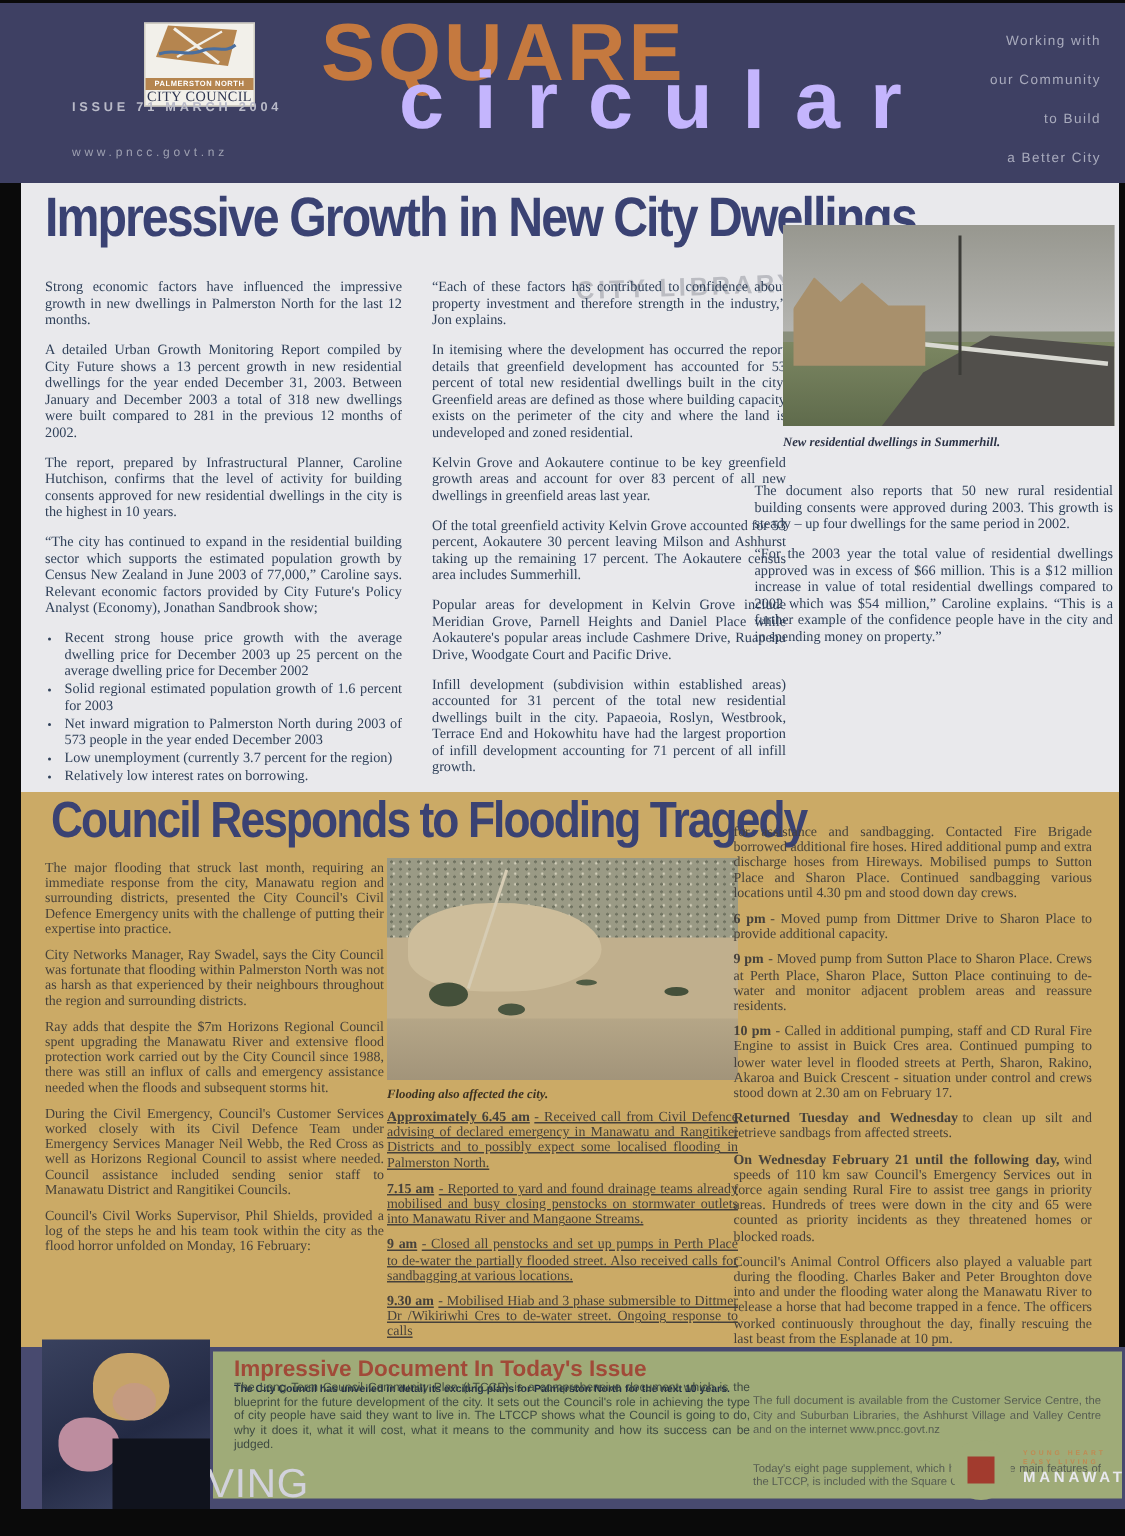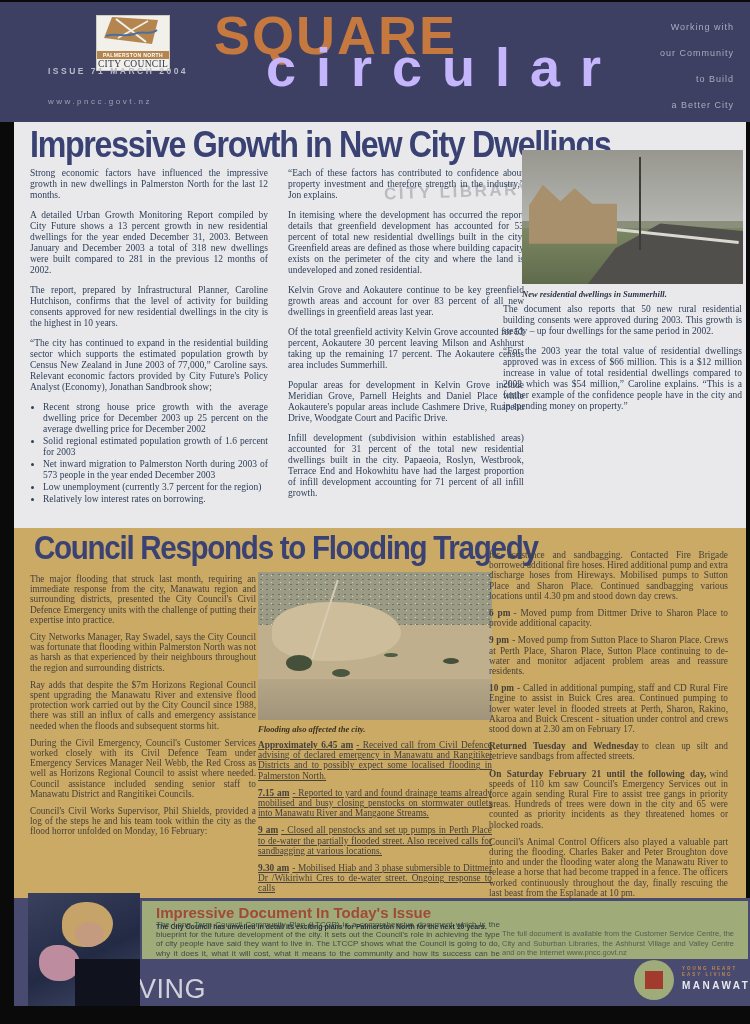--- a/index.html
+++ b/index.html
@@ -18,21 +18,21 @@
   .sq{position:absolute;left:214px;top:6px;font-size:54px;font-weight:bold;color:#c5793f;letter-spacing:2px;line-height:1;}
   .circ{position:absolute;left:266px;top:38px;font-size:54px;font-weight:bold;color:#c4b5fd;letter-spacing:20px;line-height:1;}
   .tagline{position:absolute;right:16px;top:12px;text-align:right;color:#a9abbd;font-size:9px;
            line-height:26px;letter-spacing:1px;}
 
   
   .sect1{position:absolute;left:14px;top:122px;width:732px;height:406px;background:#e9e9ec;overflow:hidden;}
   .sect1 h1{position:absolute;left:16px;top:2px;margin:0;font-size:37px;color:#3a4273;letter-spacing:-1.5px;
             transform:scaleX(.87);transform-origin:left top;white-space:nowrap;}
   .serif{font-family:"Liberation Serif",serif;font-size:9.5px;line-height:11px;text-align:justify;}
-  .sect1 .serif{color:#2f4059;}
+  .sect1 .serif{color:#2f4059;margin-top:19px;}
   .col{position:absolute;}
   .c1{left:16px;top:46px;width:238px;}
   .c2{left:274px;top:46px;width:236px;}
   .c3{left:489px;top:182px;width:239px;}
   .sect1 p{margin:0 0 9px;}
   .sect1 ul{margin:0;padding-left:13px;}
   .sect1 li{margin:0 0 1px;}
   .stamp{position:absolute;left:370px;top:60px;font-size:17px;font-weight:bold;color:#b4b5bb;
          letter-spacing:2.5px;transform:rotate(-2deg);opacity:.85;}
   .cap{font-family:"Liberation Serif",serif;font-style:italic;font-weight:bold;font-size:8.5px;color:#2c3347;}
@@ -70,21 +70,21 @@
            background-size:6px 5px,9px 7px;}
   .p2-field{position:absolute;left:6%;top:20%;width:55%;height:40%;background:#cdbd9b;border-radius:50% 60% 55% 45%;}
   .p2-trees{position:absolute;left:12%;top:56%;width:26px;height:16px;background:#44503a;border-radius:50%;
             box-shadow:42px 10px 0 -4px #4a5640,92px -8px 0 -6px #505c44,152px -2px 0 -5px #44503a,
                        62px 42px 0 -2px #3c4834,10px 54px 0 0 #37432f;}
   .p2-bottom{position:absolute;left:0;top:72%;right:0;bottom:0;background:linear-gradient(#b5a687,#a2947a);}
   .p2-road{position:absolute;left:28%;top:4%;width:2px;height:56%;background:#d6ccb4;transform:rotate(18deg);}
 
   
   .footer{position:absolute;left:14px;top:898px;width:736px;height:108px;background:#484a6f;}
-  .greenbox{position:absolute;left:128px;top:3px;width:606px;height:58px;background:#9fab78;overflow:hidden;}
+  .greenbox{position:absolute;left:128px;top:3px;width:606px;height:98px;background:#9fab78;overflow:hidden;}
   .gb-title{position:absolute;left:14px;top:3px;font-size:15px;font-weight:bold;color:#a14a38;}
   .gb-lead{position:absolute;left:14px;top:22px;font-size:7px;font-weight:bold;color:#1f2d47;white-space:nowrap;}
   .gb-body{position:absolute;left:14px;top:19px;width:344px;font-size:8px;color:#3e4a42;line-height:9.5px;text-align:justify;}
   .gb-right{position:absolute;left:360px;top:12px;width:232px;font-size:7.5px;color:#565c52;line-height:9.5px;text-align:justify;}
   .gb-right p{margin:16px 0 4px;}
   .easy{position:absolute;left:19px;top:76px;font-size:27px;color:#d2d2dc;letter-spacing:.5px;}
   .brand-circle{position:absolute;left:620px;top:62px;width:40px;height:40px;border-radius:50%;background:#9fab78;}
   .brand-square{position:absolute;left:11px;top:11px;width:18px;height:18px;background:#a23b2e;}
   .brand-text{position:absolute;left:668px;top:68px;}
   .bt-small{font-size:4.5px;color:#c08a52;letter-spacing:2px;font-weight:bold;line-height:6px;}
@@ -196,21 +196,21 @@
       <p class="log"><b>9 am</b><span>- Closed all penstocks and set up pumps in Perth Place to de-water the partially flooded street. Also received calls for sandbagging at various locations.</span></p>
       <p class="log"><b>9.30 am</b><span>- Mobilised Hiab and 3 phase submersible to Dittmer Dr /Wikiriwhi Cres to de-water street. Ongoing response to calls</span></p>
     </div>
 
     <div class="col f3 serif">
       <p>for assistance and sandbagging. Contacted Fire Brigade borrowed additional fire hoses. Hired additional pump and extra discharge hoses from Hireways. Mobilised pumps to Sutton Place and Sharon Place. Continued sandbagging various locations until 4.30 pm and stood down day crews.</p>
       <p class="log"><b>6 pm</b><span>- Moved pump from Dittmer Drive to Sharon Place to provide additional capacity.</span></p>
       <p class="log"><b>9 pm</b><span>- Moved pump from Sutton Place to Sharon Place. Crews at Perth Place, Sharon Place, Sutton Place continuing to de-water and monitor adjacent problem areas and reassure residents.</span></p>
       <p class="log"><b>10 pm</b><span>- Called in additional pumping, staff and CD Rural Fire Engine to assist in Buick Cres area. Continued pumping to lower water level in flooded streets at Perth, Sharon, Rakino, Akaroa and Buick Crescent - situation under control and crews stood down at 2.30 am on February 17.</span></p>
       <p class="log"><b>Returned Tuesday and Wednesday</b><span>to clean up silt and retrieve sandbags from affected streets.</span></p>
-      <p class="log"><b>On Saturday February 21 until the following day,</b><span>wind speeds of 110 km saw Council's Emergency Services out in force again sending Rural Fire to assist tree gangs in priority areas. Hundreds of trees were down in the city and 65 were counted as priority incidents as they threatened homes or blocked roads.</span></p>
+      <p class="log"><b>On Wednesday February 21 until the following day,</b><span>wind speeds of 110 km saw Council's Emergency Services out in force again sending Rural Fire to assist tree gangs in priority areas. Hundreds of trees were down in the city and 65 were counted as priority incidents as they threatened homes or blocked roads.</span></p>
       <p>Council's Animal Control Officers also played a valuable part during the flooding. Charles Baker and Peter Broughton dove into and under the flooding water along the Manawatu River to release a horse that had become trapped in a fence. The officers worked continuously throughout the day, finally rescuing the last beast from the Esplanade at 10 pm.</p>
     </div>
   </div>
 
   <div class="footer">
     <div class="greenbox">
       <div class="gb-title">Impressive Document In Today's Issue</div>
       <div class="gb-lead">The City Council has unveiled in detail its exciting plans for Palmerston North for the next 10 years.</div>
       <div class="gb-body">The Long Term Council Community Plan (LTCCP) is a comprehensive document which is the blueprint for the future development of the city. It sets out the Council's role in achieving the type of city people have said they want to live in. The LTCCP shows what the Council is going to do, why it does it, what it will cost, what it means to the community and how its success can be judged.</div>
       <div class="gb-right">

